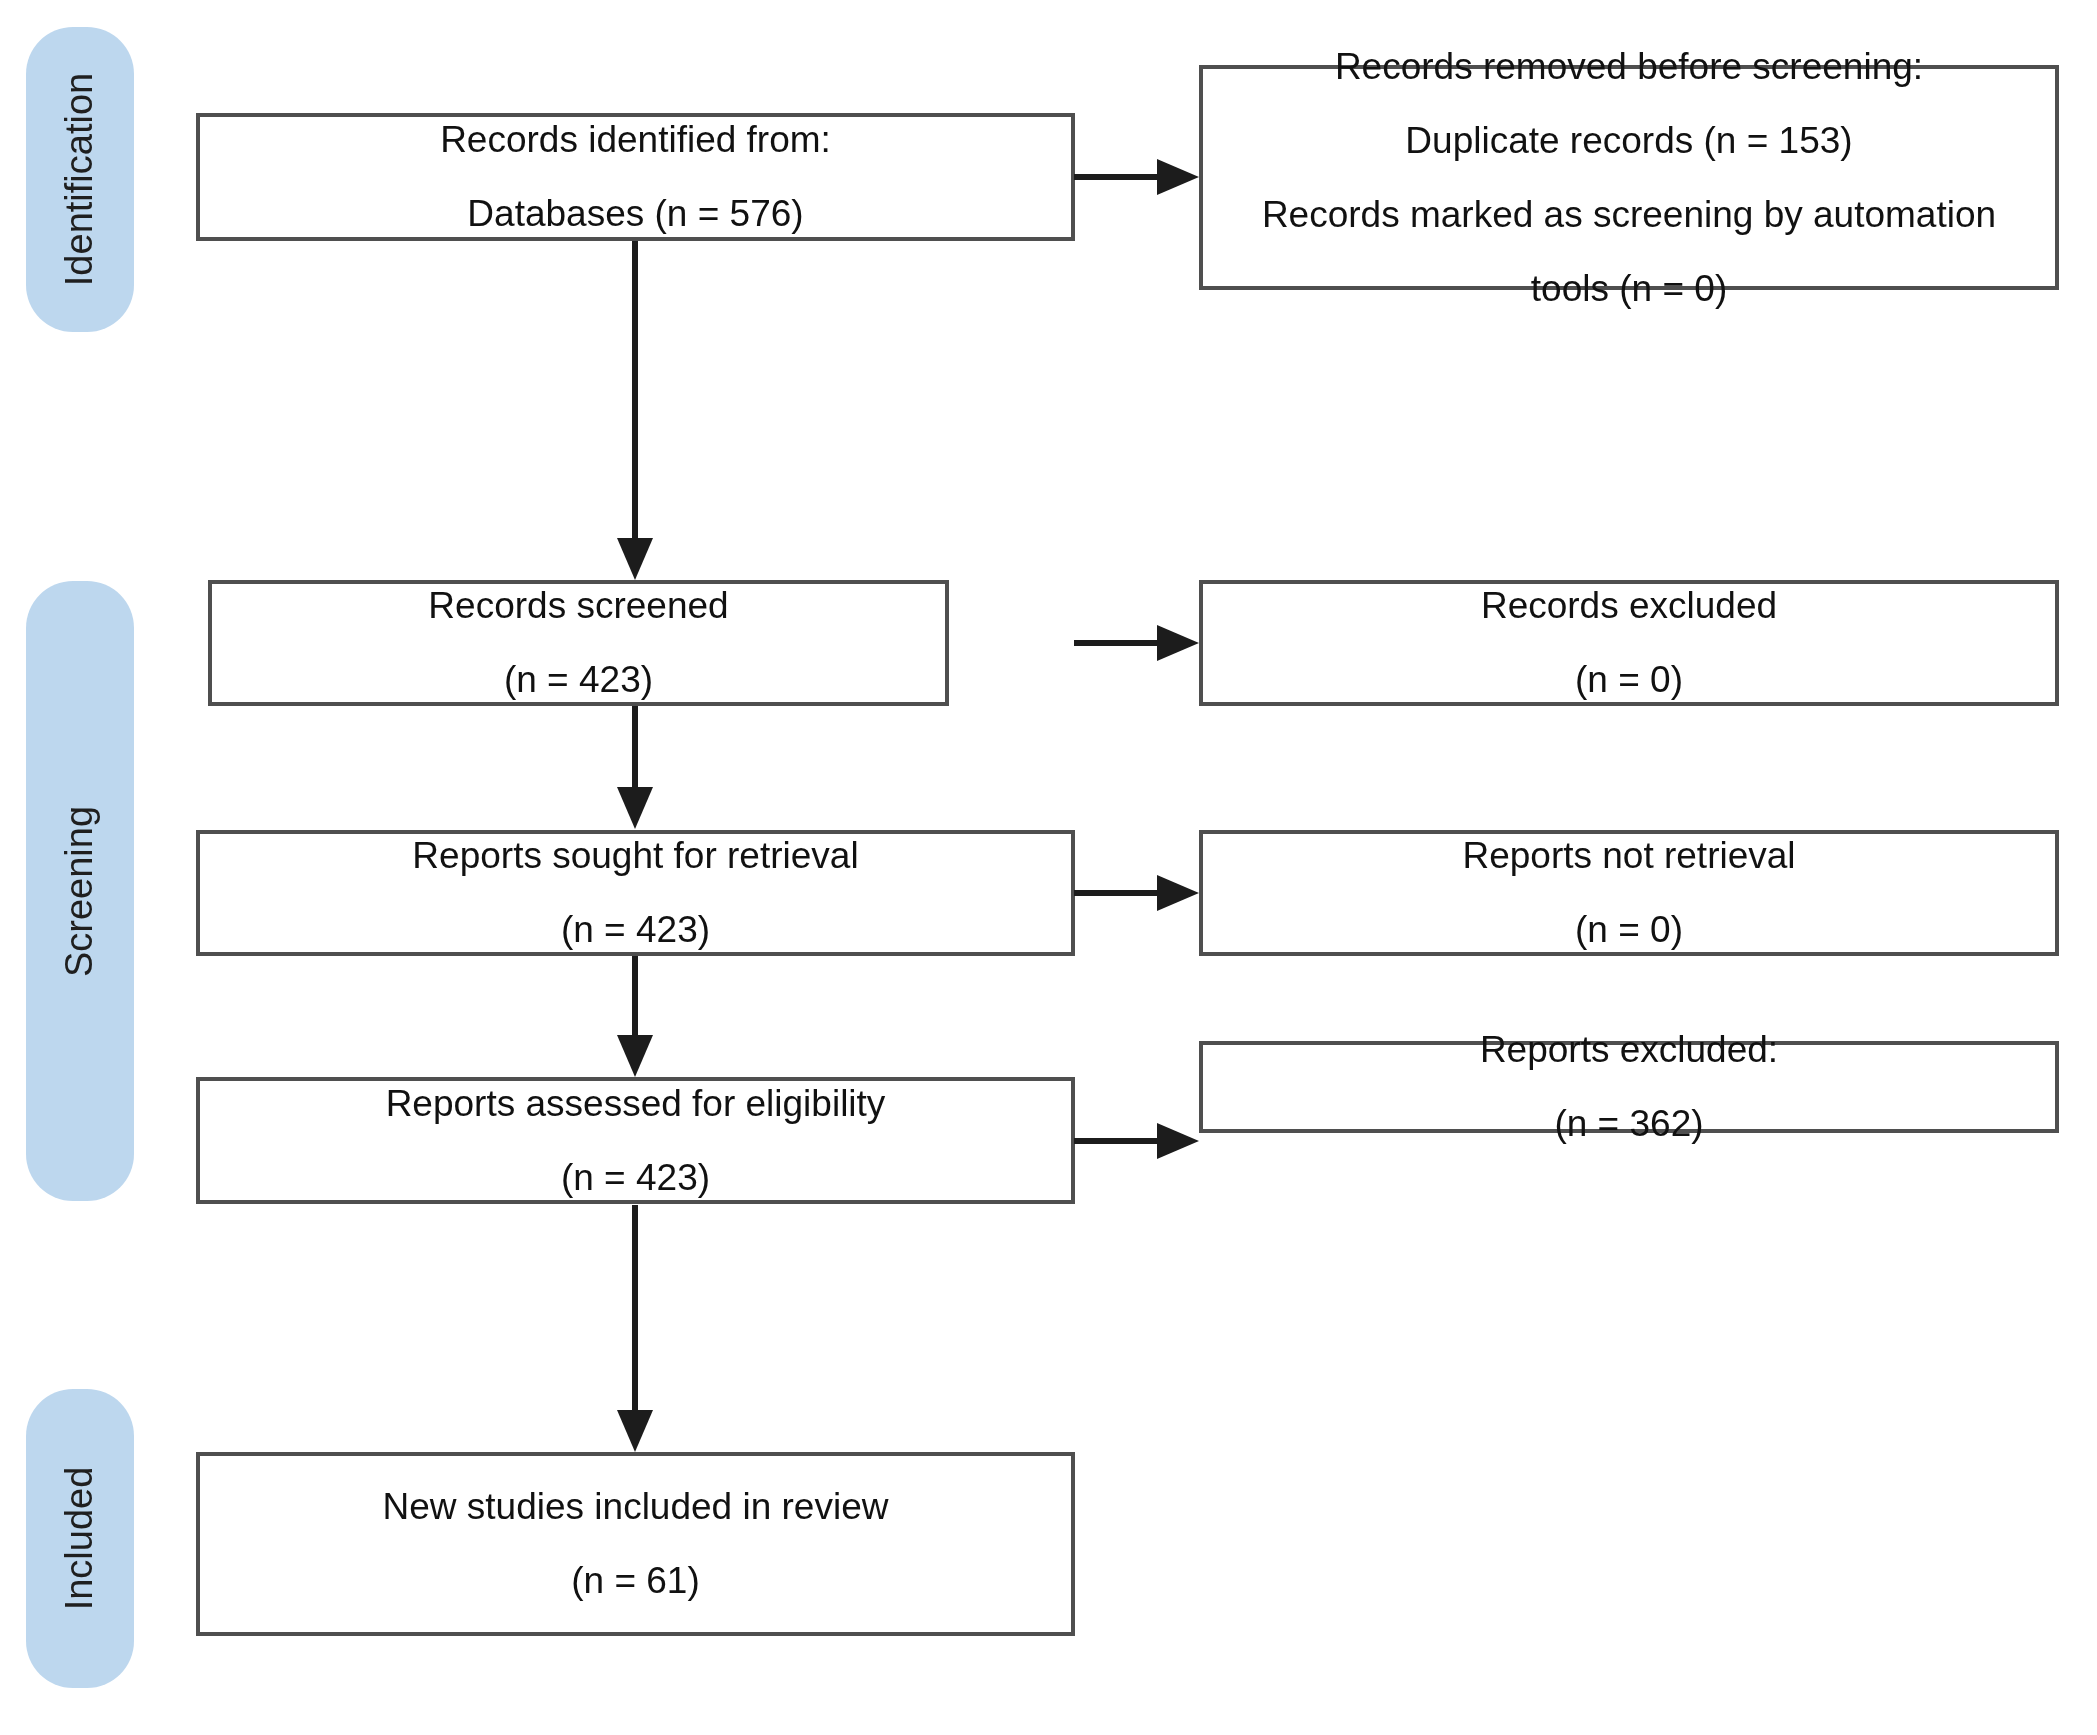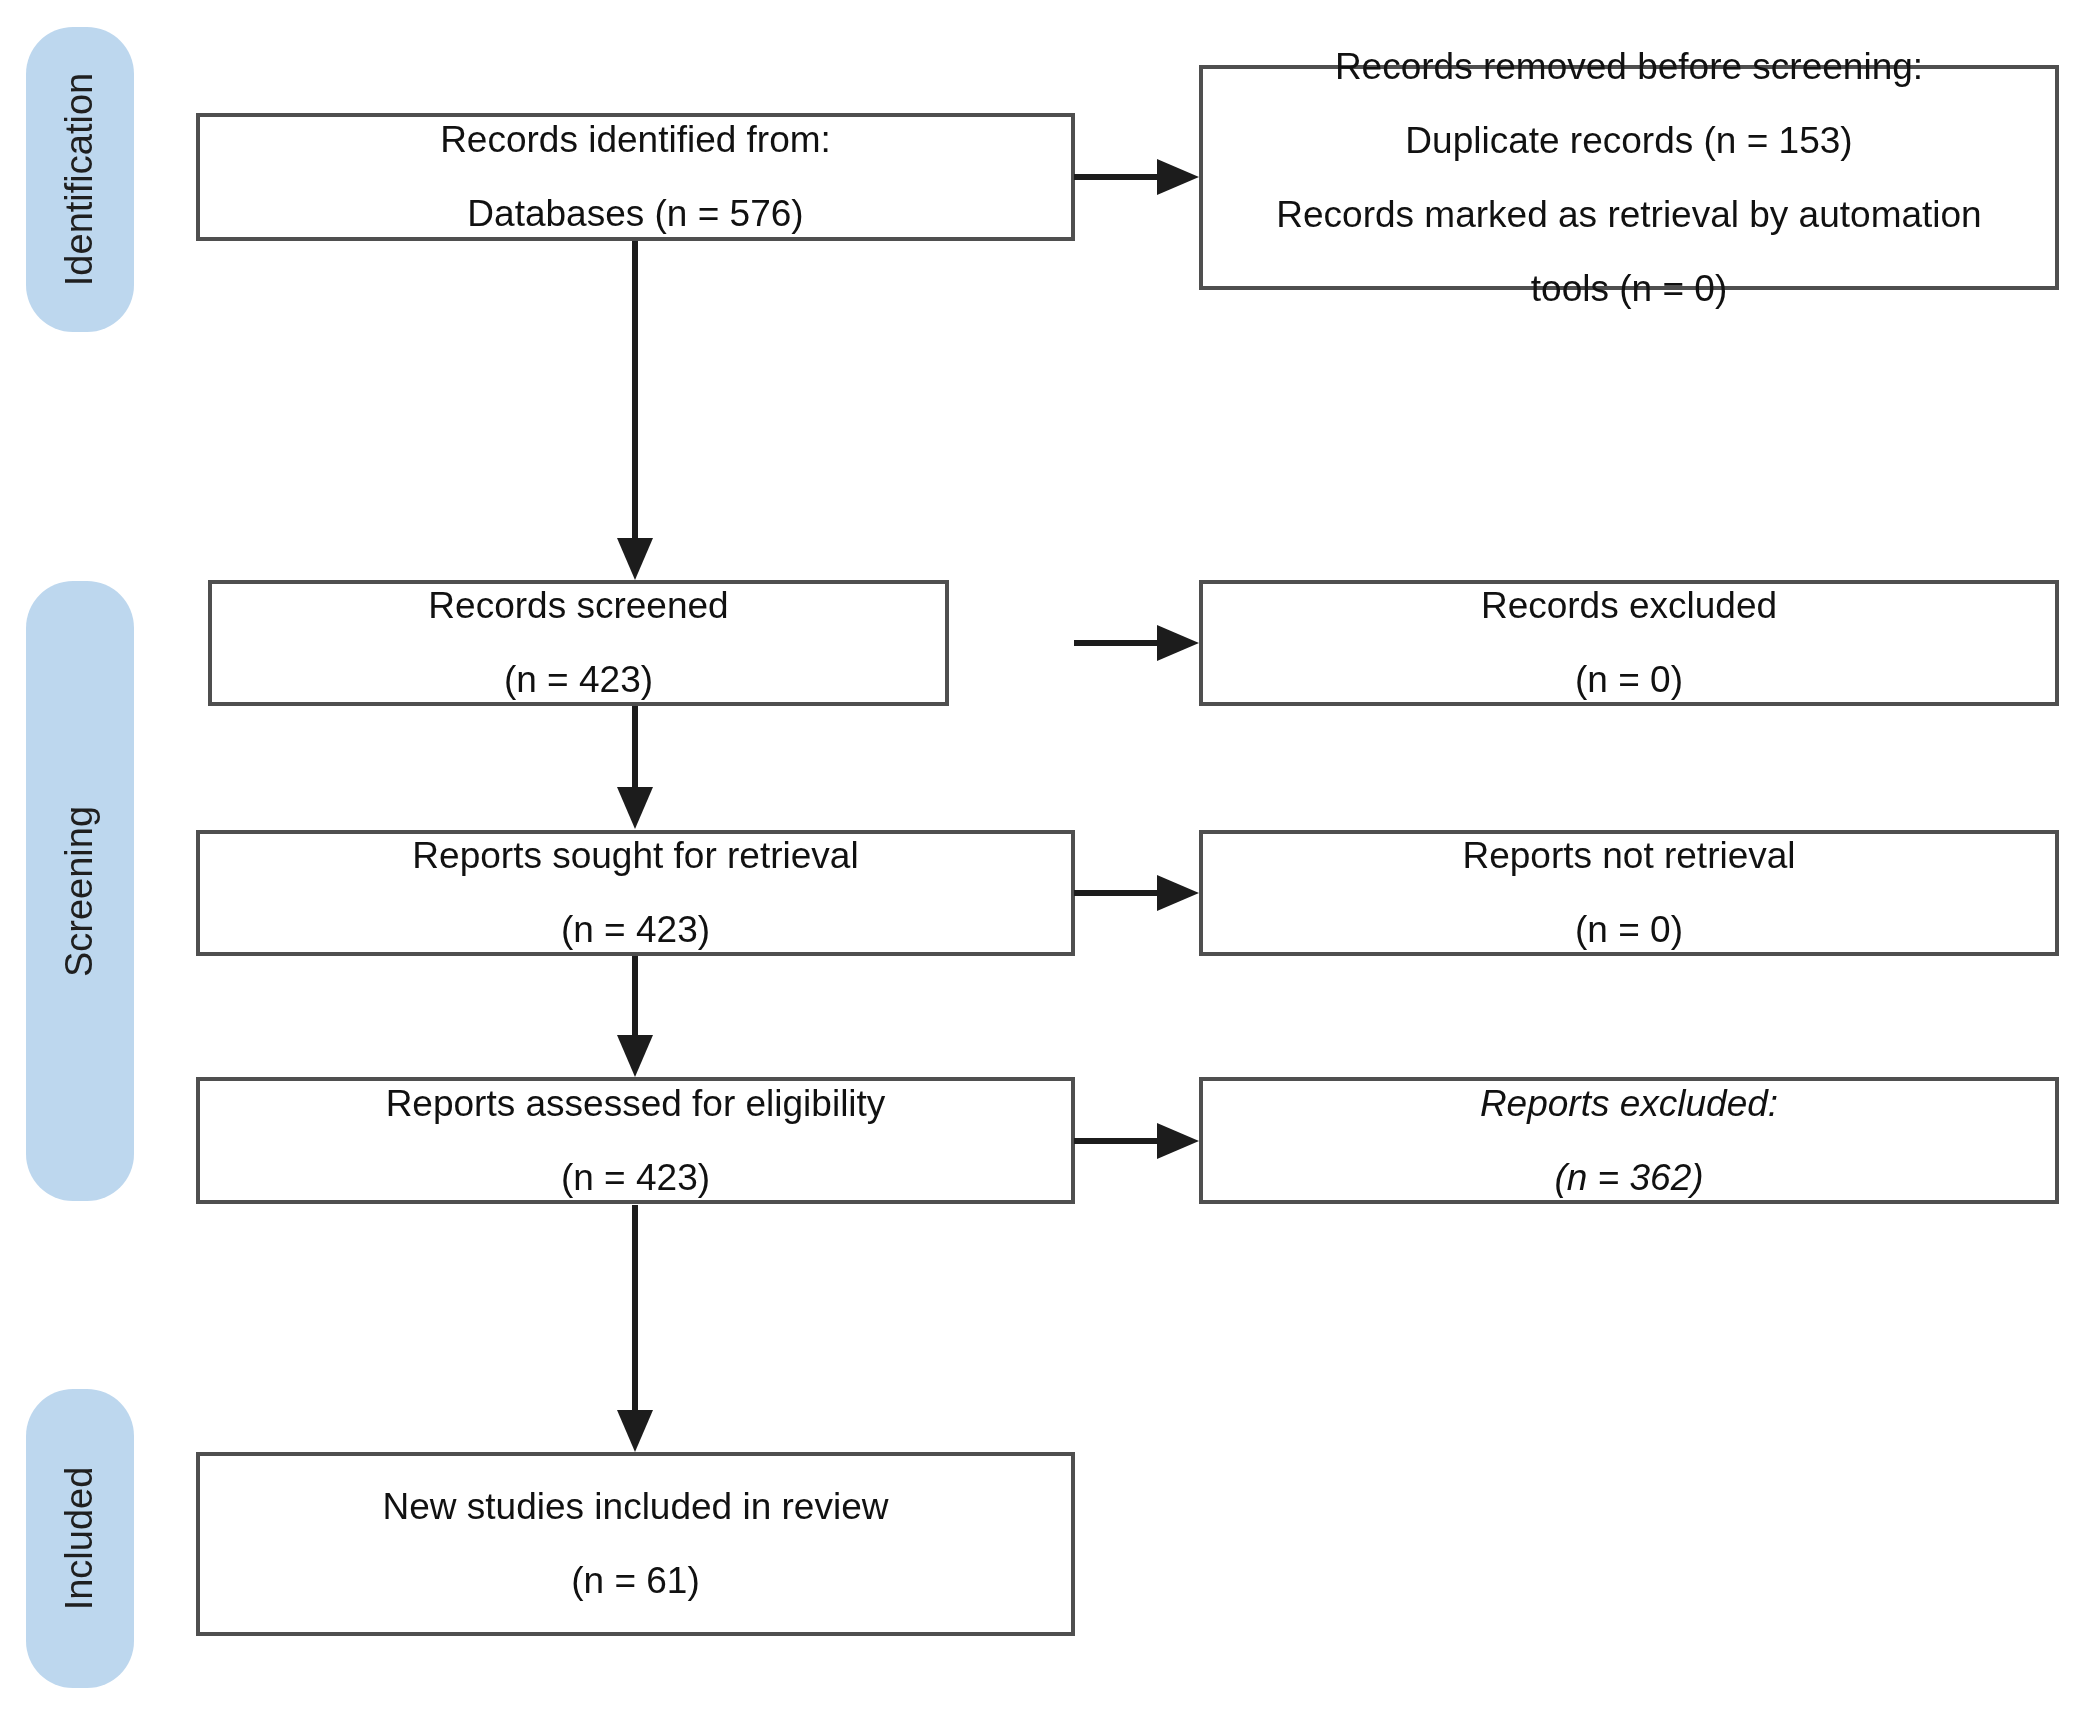--- a/index.html
+++ b/index.html
@@ -92,35 +92,35 @@
   </div>
 
   <div class="box" style="left:196px;top:1452px;width:879px;height:184px;">
     <p class="bl">New studies included in review</p>
     <p class="bl">(n = 61)</p>
   </div>
 
   <div class="box" style="left:1199px;top:65px;width:860px;height:225px;">
     <p class="bl">Records removed before screening:</p>
     <p class="bl">Duplicate records (n = 153)</p>
-    <p class="bl">Records marked as retrieval by automation</p>
+    <p class="bl">Records marked as screening by automation</p>
     <p class="bl">tools (n = 0)</p>
   </div>
 
   <div class="box" style="left:1199px;top:580px;width:860px;height:126px;text-align:right;">
     <p class="bl">Records excluded</p>
     <p class="bl">(n = 0)</p>
   </div>
 
   <div class="box" style="left:1199px;top:830px;width:860px;height:126px;">
     <p class="bl">Reports not retrieval</p>
     <p class="bl">(n = 0)</p>
   </div>
 
-  <div class="box" style="left:1199px;top:1077px;width:860px;height:127px;font-style:italic;">
+  <div class="box" style="left:1199px;top:1041px;width:860px;height:92px;">
     <p class="bl">Reports excluded:</p>
     <p class="bl">(n = 362)</p>
   </div>
 
   <div class="varrow" style="left:635px;top:241px;height:339px;">
     <div class="shaft" style="height:297px;"></div>
     <div class="head" style="top:297px;"></div>
   </div>
   <div class="varrow" style="left:635px;top:706px;height:124px;">
     <div class="shaft" style="height:81px;"></div>

